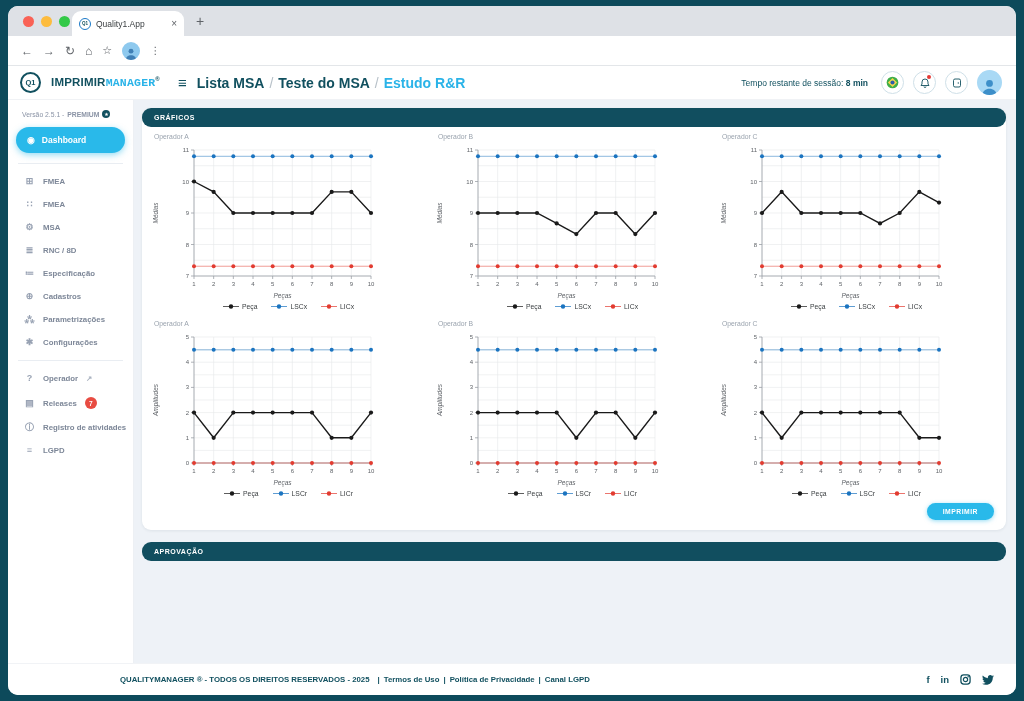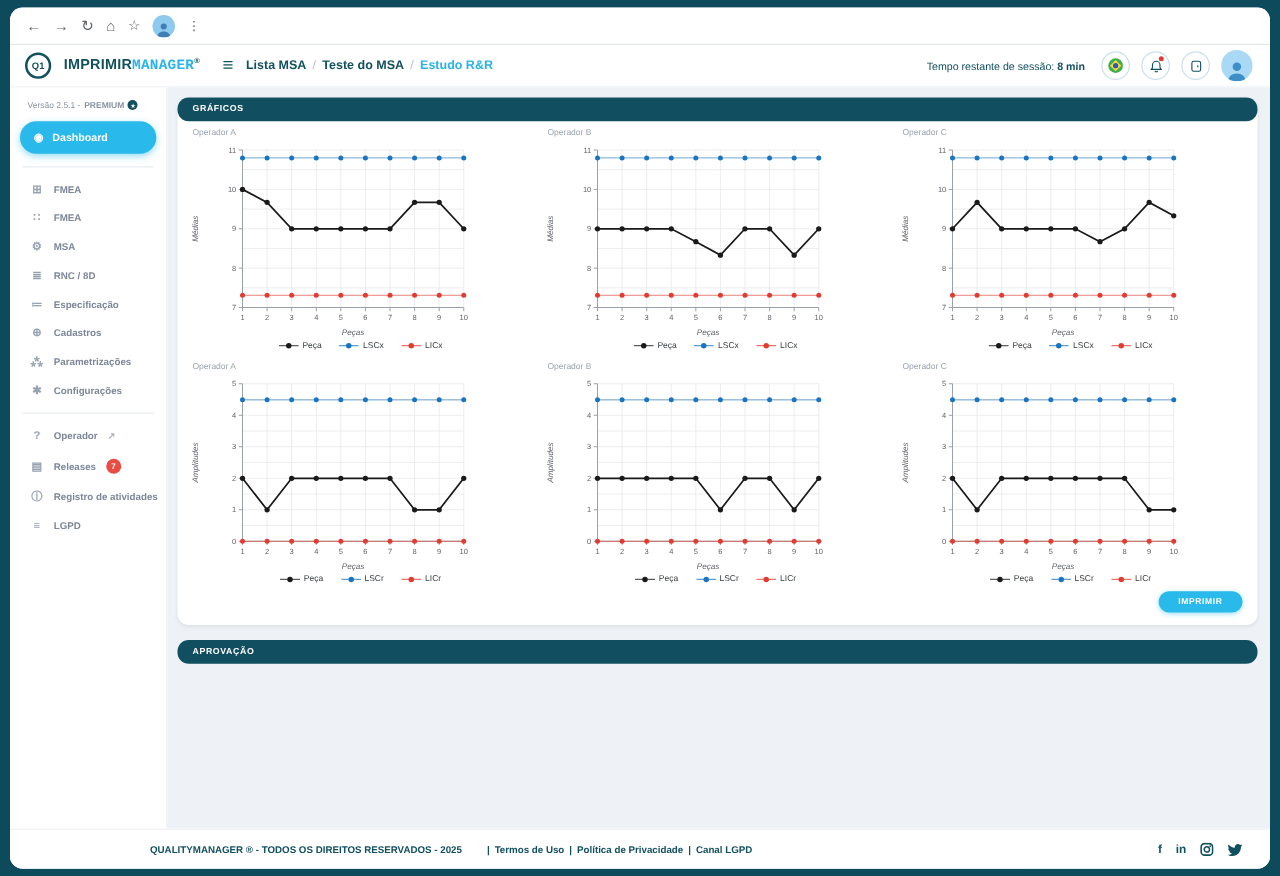--- a/index.html
+++ b/index.html
@@ -28,21 +28,21 @@
   .chrome-avatar { width:18px; height:18px; border-radius:50%; background:#8ec9ee; overflow:hidden; display:flex; align-items:flex-end; justify-content:center; }
   .dots { font-size:10px; color:#5f6368; letter-spacing:0; }
 
   
   .app-header { height:34px; background:#fff; flex-shrink:0; display:flex; align-items:center; padding:0 14px 0 12px; gap:10px; border-bottom:1px solid #f0f2f5; }
   .logo-circle { width:21px; height:21px; border-radius:50%; border:2px solid #11505f; color:#11505f; font-weight:bold; font-size:7.5px; display:flex; align-items:center; justify-content:center; flex-shrink:0; }
   .brand { font-size:11.5px; font-weight:800; color:#11505f; letter-spacing:.2px; white-space:nowrap; }
   .brand .sec { color:#2ab3e8;font-family:Liberation Mono, monospace; }
   .brand sup { font-size:6px; }
   .hamburger { color:#11505f; font-size:15px; margin-left:8px; line-height:1; }
-  .breadcrumb { display:flex; gap:5px; font-size:10px; font-weight:700; color:#11505f; align-items:flex-start; }
+  .breadcrumb { display:flex; gap:5px; font-size:14px; font-weight:700; color:#11505f; align-items:flex-start; }
   .bc-sep { color:#b7c0c8; font-weight:400; }
   .bc-item.active { color:#2ab3e8; }
   .header-right { margin-left:auto; display:flex; align-items:center; gap:9px; }
   .session { font-size:8.5px; color:#11505f; margin-right:4px; }
   .hicon { width:23px; height:23px; border-radius:50%; border:1px solid #cfe0e8; display:flex; align-items:center; justify-content:center; position:relative; background:#fff; }
   .bell-dot { position:absolute; top:3px; right:4px; width:4px; height:4px; border-radius:50%; background:#e53935; }
   .avatar { width:25px; height:25px; border-radius:50%; background:#a9d9f5; overflow:hidden; display:flex; align-items:flex-end; justify-content:center; }
 
   
   .app-body { flex:1; display:flex; min-height:0; background:#eef2f7; }
@@ -65,30 +65,43 @@
   .chart-block { display:flex; flex-direction:column; }
   .op-label { font-size:6.8px; color:#9aa3ae; margin:4px 0 0 6px; }
   .legend { display:flex; justify-content:center; gap:14px; font-size:6.8px; color:#3c4043; margin-top:-3px; width:281px; }
   .legend-item { display:flex; align-items:center; gap:3px; }
   .print-row { display:flex; justify-content:flex-end; padding:6px 12px 10px; }
   .print-btn { background:#29b9ea; color:#fff; border:none; border-radius:10px; font-size:6.8px; font-weight:700; padding:5px 16px; letter-spacing:.5px; box-shadow:0 1px 4px rgba(41,185,234,.5); }
   .approval-bar { margin-top:12px; }
   .spacer { flex:1; }
 
   .app-footer { height:32px; background:#fff; flex-shrink:0; display:flex; align-items:center; padding:0 22px 0 112px; font-size:7.8px; color:#11505f; justify-content:space-between; border-top:1px solid #f1f3f6; }
-  .foot-left { display:flex; gap:20px; align-items:center; font-weight:600; white-space:nowrap;justify-content:flex-end; }
+  .foot-left { display:flex; gap:8px; align-items:center; font-weight:600; white-space:nowrap;justify-content:flex-end; }
   .foot-link { font-weight:700; }
   .foot-sep { color:#11505f; }
   .socials { display:flex; gap:11px; align-items:center; color:#11505f; font-weight:800; font-size:9.5px; }
 </style>
 </head>
 <body>
 
 <div class="window">
 
+  <div class="tabstrip">
+    <div class="traffic">
+      <span class="light red"></span>
+      <span class="light yellow"></span>
+      <span class="light green"></span>
+    </div>
+    <div class="tab">
+      <span class="favicon">Q1</span>
+      <span class="tab-title">Quality1.App</span>
+      <span class="tab-close">×</span>
+    </div>
+    <span class="newtab">+</span>
+  </div>
 
   <div class="toolbar">
     <span class="navg">←</span>
     <span class="navg">→</span>
     <span class="navg">↻</span>
     <span class="navg">⌂</span>
     <span class="star">☆</span>
     <span class="chrome-avatar">
       <svg width="14" height="13" viewBox="0 0 24 22">
           <circle cx="12" cy="7" r="4.2" fill="#3f7fb5"></circle>

